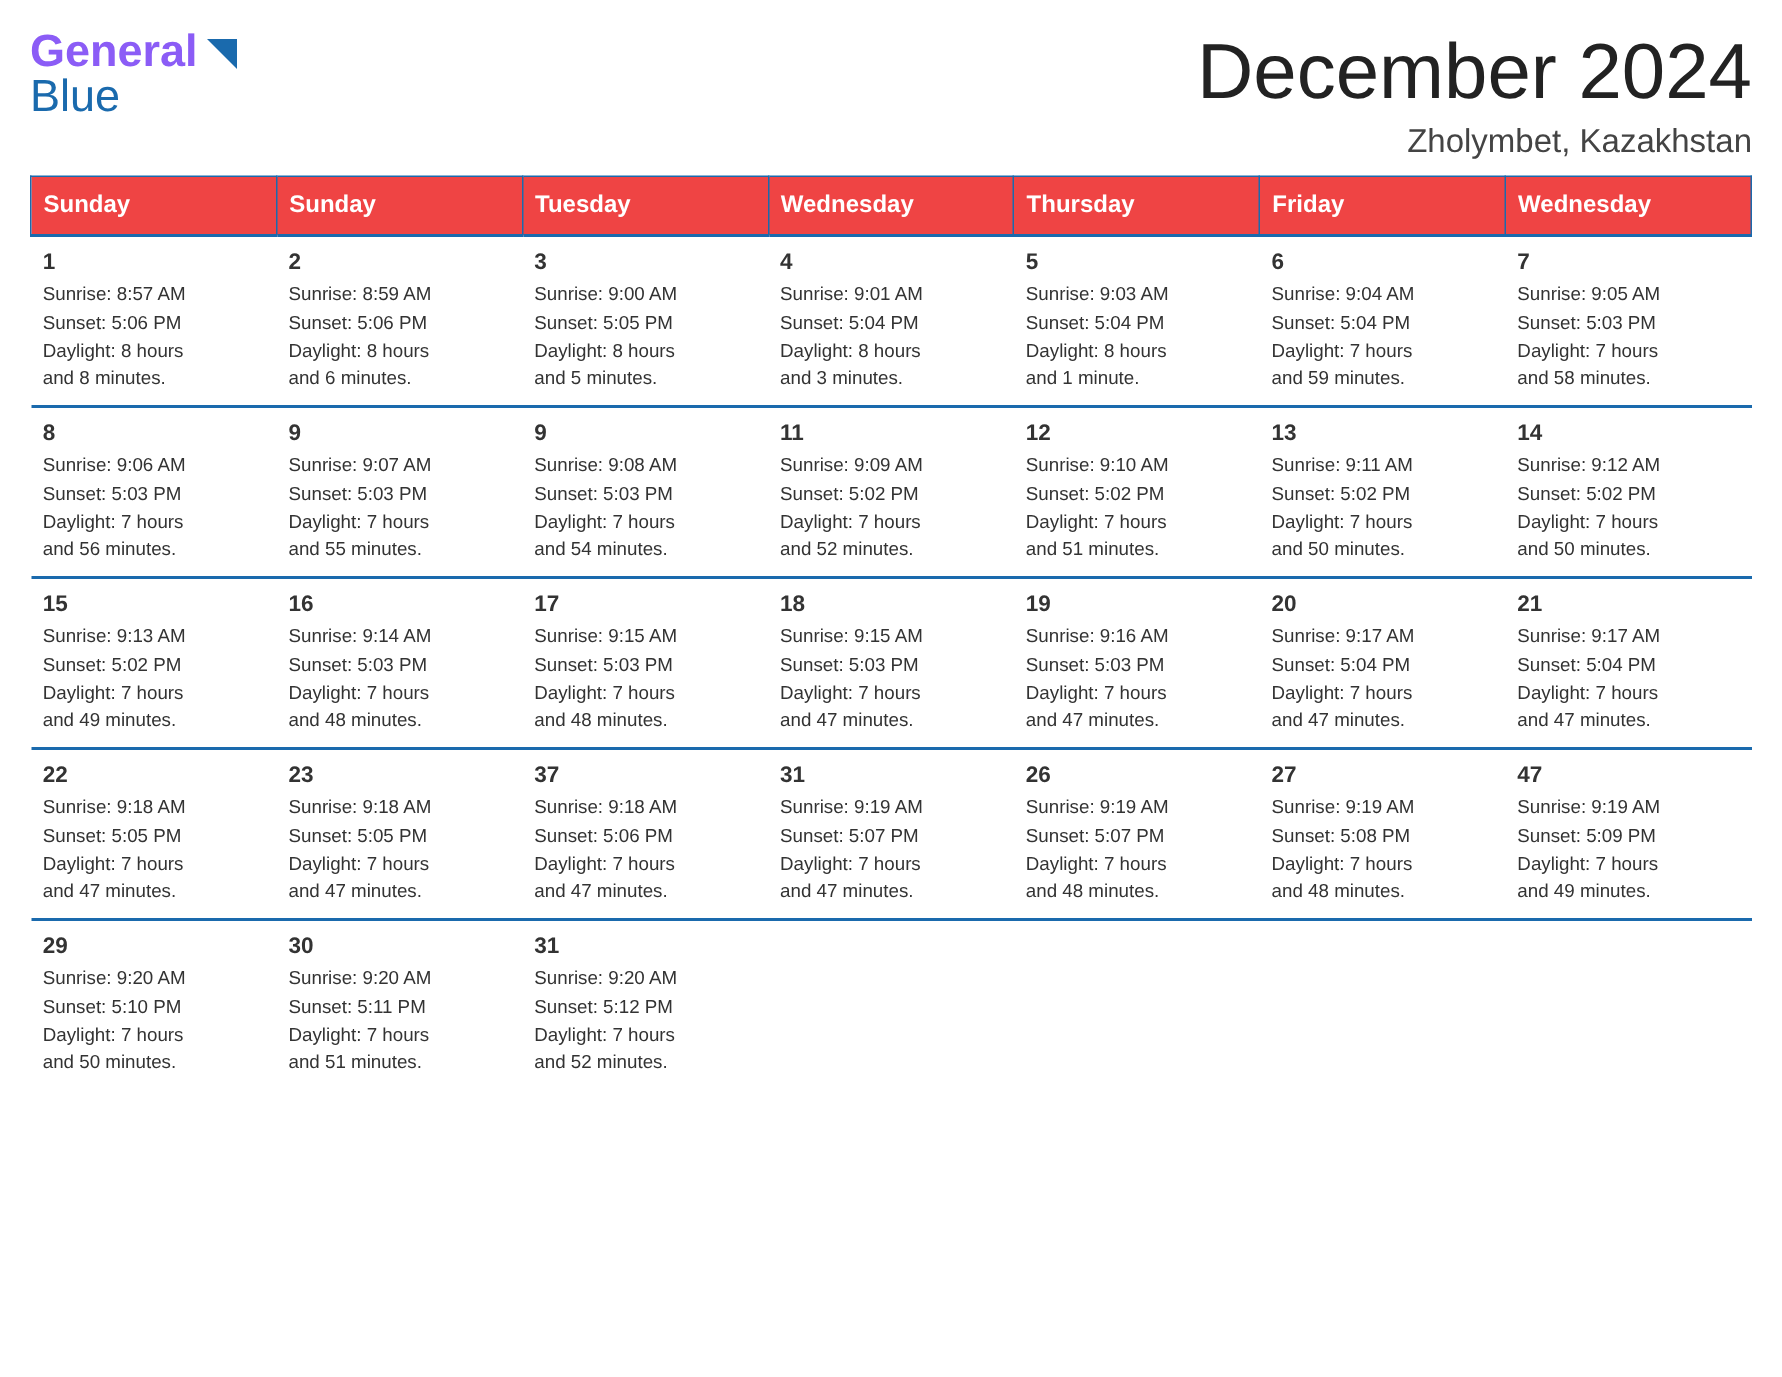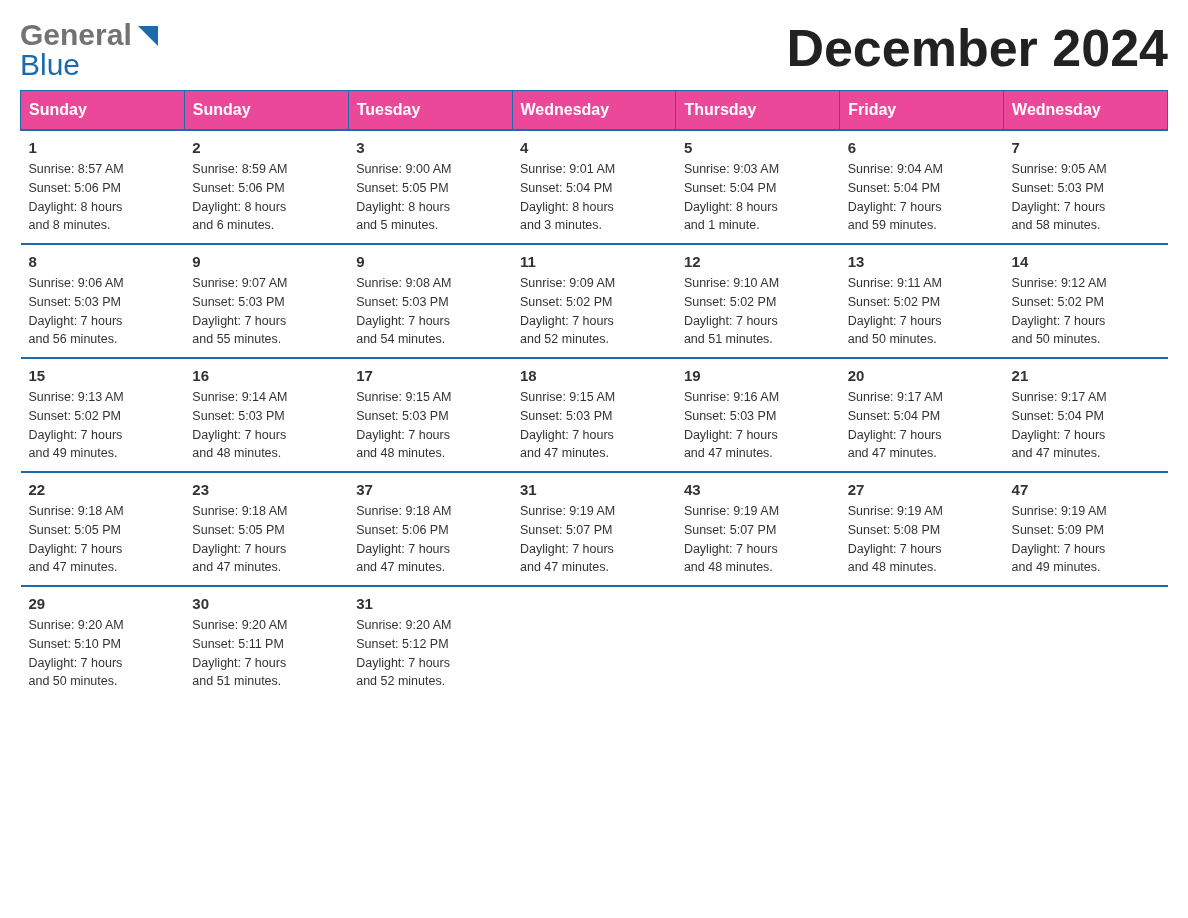--- a/index.html
+++ b/index.html
@@ -19,37 +19,37 @@
     .logo {
       display: flex;
       flex-direction: column;
       align-items: flex-start;
     }
     .title-block {
       text-align: right;
     }
     .month-title {
       font-size: 52px;
-      font-weight: bold;
+      font-weight: normal;
       color: #222;
       line-height: 1.1;
       text-align: center;
     }
     .location {
       font-size: 22px;
       color: #444;
       margin-top: 4px;
     }
     .calendar-table {
       width: 100%;
       border-collapse: collapse;
       margin-top: 10px;
     }
     .calendar-table th {
-      background: #ec4899;
+      background: #ef4444;
       color: #fff;
       font-size: 16px;
       font-weight: bold;
       padding: 10px 8px;
       text-align: left;
       border: 1px solid #1a6aad;
     }
     .calendar-table td {
       vertical-align: top;
       padding: 8px;
@@ -81,29 +81,30 @@
     .calendar-table tr td:not(:last-child) {
       border-right: none;
     }
   </style>
 </head>
 <body>
 
 <div class="header">
   <div class="logo">
     <div style="display:flex;align-items:center;line-height:1;">
-      <span style="font-size:30px;font-weight:bold;color:#737373;text-align:right;">General</span>
+      <span style="font-size:30px;font-weight:bold;color:#8b5cf6;text-align:right;">General</span>
       <svg width="28" height="28" viewBox="0 0 28 28" style="margin-left:2px;margin-top:2px;">
         <polygon points="4,4 24,4 24,24" fill="#1a6aad"></polygon>
       </svg>
     </div>
     <span style="font-size:30px;font-weight:normal;color:#1a6aad;line-height:1;">Blue</span>
   </div>
   <div class="title-block">
     <div class="month-title">December 2024</div>
+    <div class="location">Zholymbet, Kazakhstan</div>
   </div>
 </div>
 
 <table class="calendar-table">
   <thead>
     <tr>
     <th>Sunday</th>
         <th>Sunday</th>
         <th>Tuesday</th>
         <th>Wednesday</th>
@@ -214,21 +215,21 @@
       </td>
         <td>
         <span class="day-num">37</span>
         <span class="day-info">Sunrise: 9:18 AM<br>Sunset: 5:06 PM<br>Daylight: 7 hours<br>and 47 minutes.</span>
       </td>
         <td>
         <span class="day-num">31</span>
         <span class="day-info">Sunrise: 9:19 AM<br>Sunset: 5:07 PM<br>Daylight: 7 hours<br>and 47 minutes.</span>
       </td>
         <td>
-        <span class="day-num">43</span>
+        <span class="day-num">26</span>
         <span class="day-info">Sunrise: 9:19 AM<br>Sunset: 5:07 PM<br>Daylight: 7 hours<br>and 48 minutes.</span>
       </td>
         <td>
         <span class="day-num">27</span>
         <span class="day-info">Sunrise: 9:19 AM<br>Sunset: 5:08 PM<br>Daylight: 7 hours<br>and 48 minutes.</span>
       </td>
         <td>
         <span class="day-num">47</span>
         <span class="day-info">Sunrise: 9:19 AM<br>Sunset: 5:09 PM<br>Daylight: 7 hours<br>and 49 minutes.</span>
       </td>

